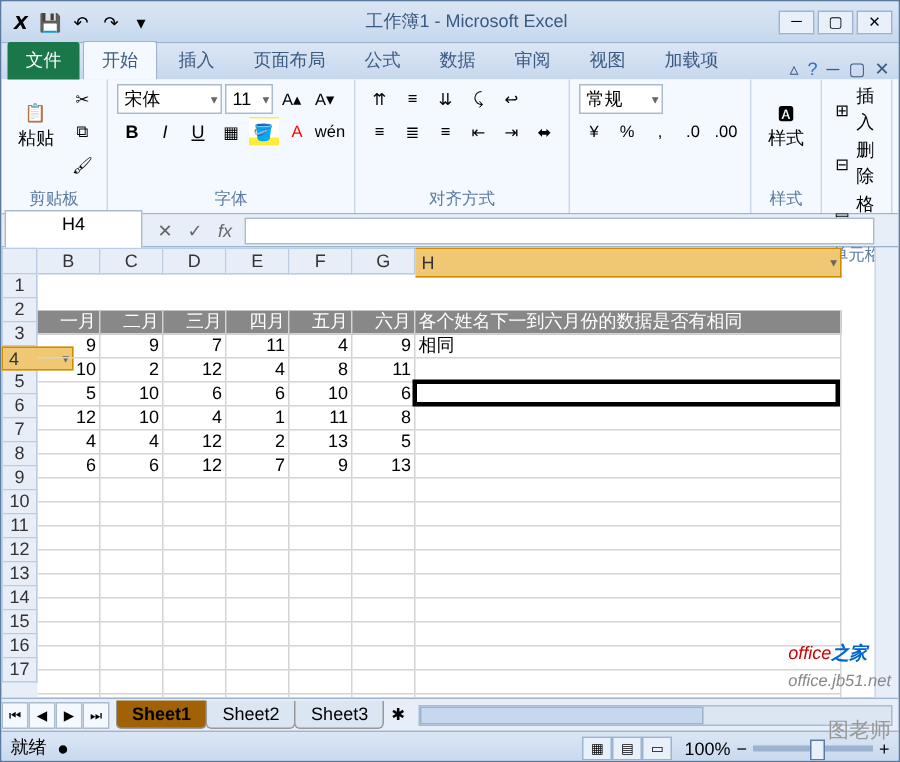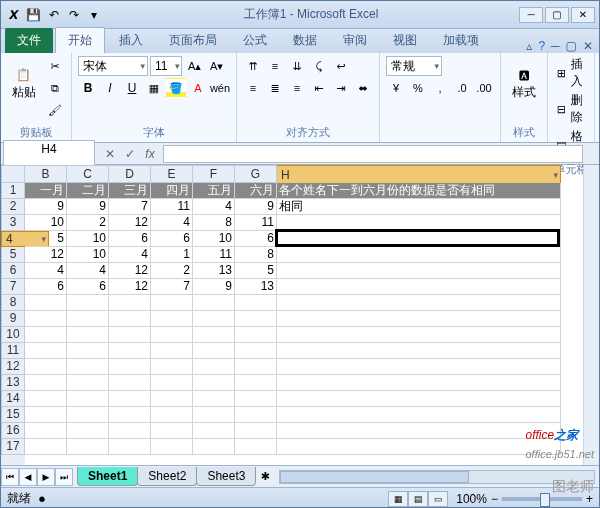--- a/index.html
+++ b/index.html
@@ -32,34 +32,34 @@
 .formula{flex:1;height:18px;background:#fff;border:1px solid #abc;margin-right:16px;}
 .grid-area{height:300px;display:flex;overflow:hidden;position:relative;}
 .rowhdrs{width:24px;background:#e8eef7;}
 .corner{height:18px;border:1px solid #b8cce4;background:#e8eef7;}
 .rowhdr{height:16px;border:1px solid #b8cce4;border-top:none;text-align:center;line-height:15px;color:#333;background:#e8eef7;}
 .rowhdr.sel{background:#f0c873;border:1px solid #d08c00;}
 .cols{flex:1;overflow:hidden;}
 .colhdrs{display:flex;height:18px;}
 .colhdr{border:1px solid #b8cce4;border-left:none;text-align:center;line-height:16px;background:#e8eef7;color:#333;}
 .colhdr.sel{background:#f0c873;border-color:#d08c00;}
-.cells{position:relative;}
+.cells{position:relative;margin-top:24px;}
 .cellrow{display:flex;height:16px;}
 .cell{border-right:1px solid #d4d4d4;border-bottom:1px solid #d4d4d4;padding:0 2px;line-height:15px;overflow:hidden;white-space:nowrap;}
 .cell.num{text-align:right;}
 .cell.txt{text-align:left;}
 .cellrow.hdr .cell{background:#888;color:#fff;}
 .active-cell{position:absolute;border:3px solid #000;pointer-events:none;}
 .vscroll{width:16px;background:#e8eef7;border-left:1px solid #c7d8ee;}
 .sheetbar{height:22px;background:#e8eef7;border-top:1px solid #9db4d1;display:flex;align-items:center;}
 .sheetnav{display:flex;}
 .sheetnav span{width:18px;height:18px;border:1px solid #abc;background:#f4f9ff;text-align:center;line-height:16px;font-size:9px;}
 .sheettabs{display:flex;margin-left:4px;}
 .sheettab{padding:2px 10px;background:#fff;border:1px solid #999;border-top:none;border-radius:0 0 4px 4px;margin-right:-1px;}
-.sheettab.active{background:#5eead4;font-weight:bold;}
+.sheettab.active{background:#a16207;font-weight:bold;}
 .sheettab.inactive{background:#dce6f2;}
 .hscroll{flex:1;margin:0 4px;height:14px;background:#dce6f2;border:1px solid #abc;position:relative;}
 .hscroll .thumb{position:absolute;left:0;width:60%;height:100%;background:#c7d8ee;border:1px solid #9db4d1;}
 .statusbar{height:22px;background:linear-gradient(#dbe6f4,#c7d8ee);border-top:1px solid #9db4d1;display:flex;align-items:center;padding:0 6px;gap:8px;}
 .statusbar .views{display:flex;margin-left:auto;}
 .statusbar .views span{width:20px;height:16px;border:1px solid #9db4d1;background:#e8f0fa;text-align:center;line-height:14px;font-size:9px;}
 .zoom{display:flex;align-items:center;gap:4px;}
 .zoom .slider{width:80px;height:4px;background:#9db4d1;position:relative;}
 .zoom .slider::after{content:"";position:absolute;left:48%;top:-4px;width:8px;height:12px;background:#e8f0fa;border:1px solid #5a7aa0;}
 .watermark{position:absolute;right:6px;bottom:12px;color:#999;font-size:14px;pointer-events:none;}

